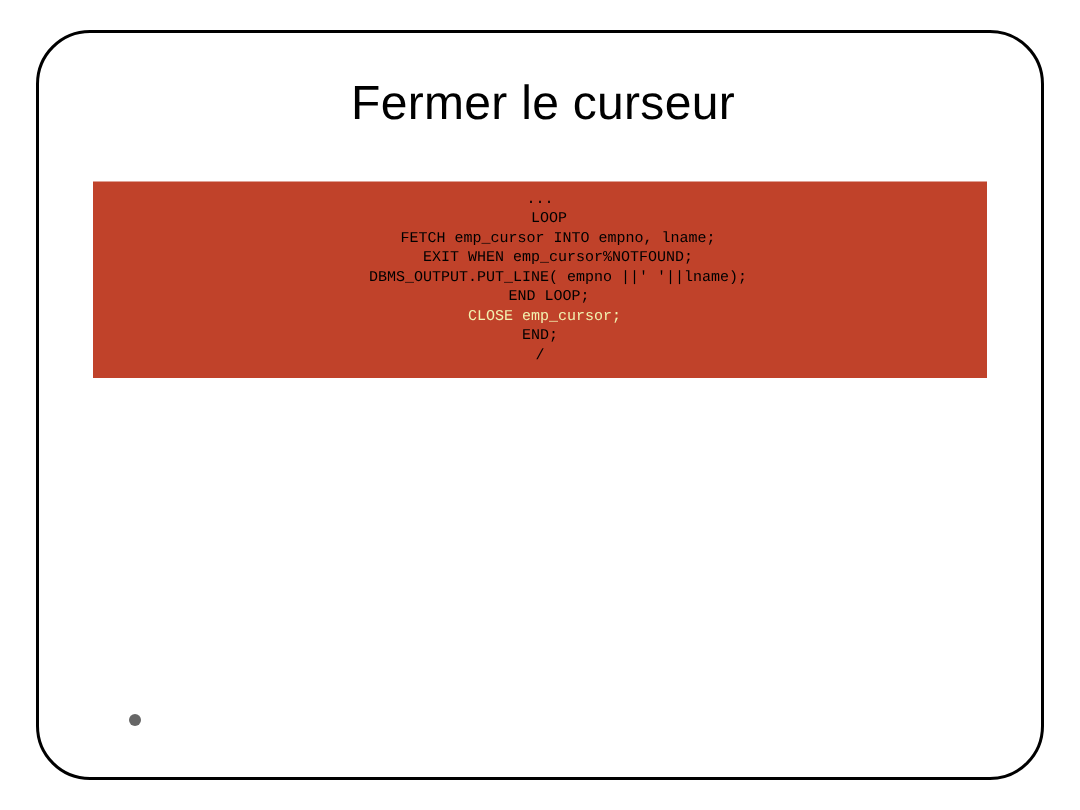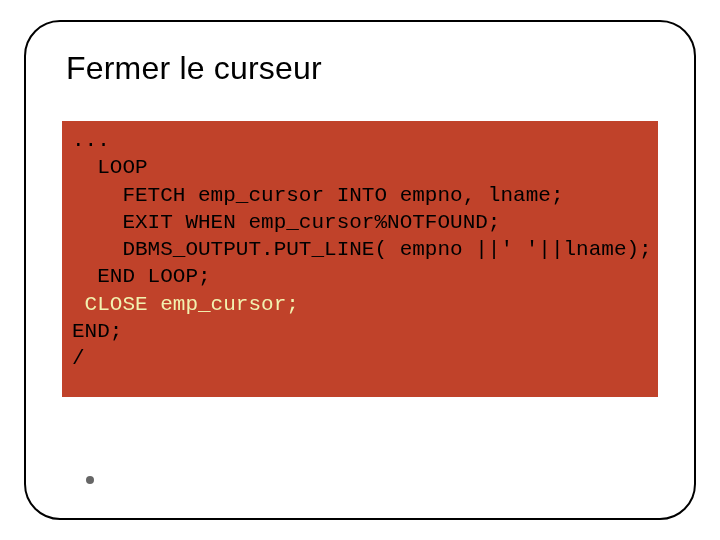--- a/index.html
+++ b/index.html
@@ -9,20 +9,21 @@
     height: 540px;
     background: #ffffff;
     font-family: Arial, Helvetica, sans-serif;
   }
   .slide {
     box-sizing: border-box;
     width: 720px;
     height: 540px;
     padding: 20px 24px;
     position: relative;
+    text-align: center;
   }
   .frame {
     box-sizing: border-box;
     width: 100%;
     height: 100%;
     border: 2px solid #000;
     border-radius: 36px;
     padding: 28px 36px 24px 36px;
     position: relative;
   }
@@ -30,23 +31,23 @@
     font-size: 32px;
     font-weight: 400;
     color: #000;
     margin: 0 0 34px 4px;
     letter-spacing: 0.2px;
   }
   .codebox {
     background: #c0422a;
     color: #000;
     font-family: "Courier New", Courier, monospace;
-    font-size: 21px;
+    font-size: 10px;
     line-height: 1.3;
-    padding: 6px 10px 24px 10px;
+    padding: 6px 10px 8px 10px;
     white-space: pre;
   }
   .highlight { color: #f2f2b0; }
   .dot {
     position: absolute;
     left: 60px;
     bottom: 34px;
     width: 8px;
     height: 8px;
     background: #666;

